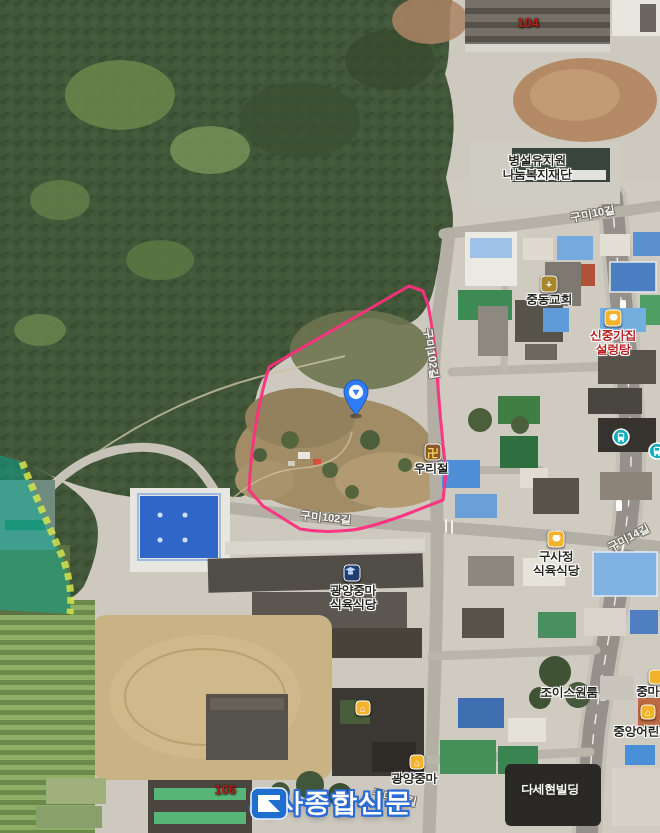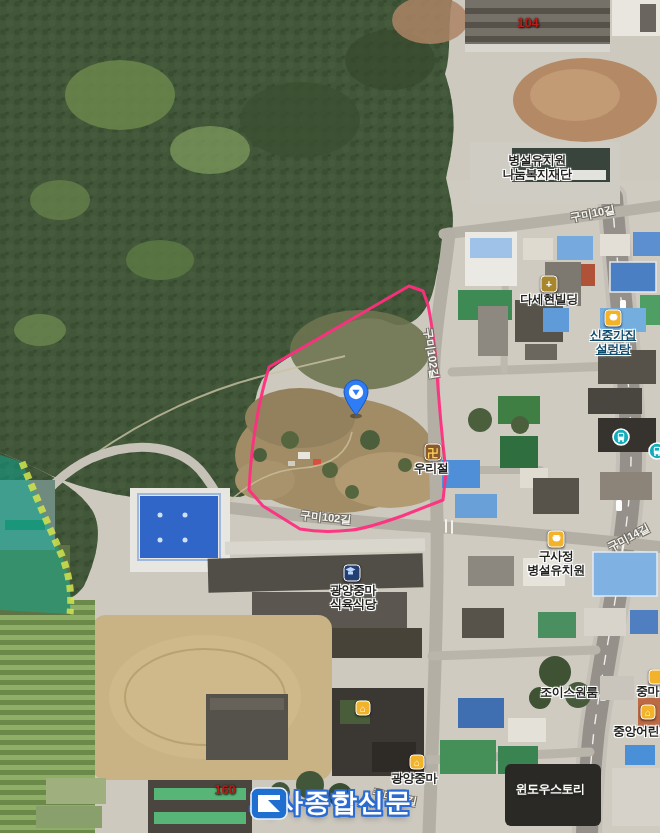--- a/index.html
+++ b/index.html
@@ -4,21 +4,21 @@
 <style>
   html,body{margin:0;padding:0;background:#222;}
   #map{position:relative;width:660px;height:833px;overflow:hidden;
        font-family:"Liberation Sans",sans-serif;background:#cdc9bf;user-select:none;}
   #map svg{position:absolute;left:0;top:0;}
   
   .poi{position:absolute;transform:translate(-50%,-50%);z-index:30;
        font:700 12px/14px "Liberation Sans",sans-serif;color:#20201e;text-align:center;
        white-space:pre-line;letter-spacing:-.5px;
        text-shadow:-1px -1px 0 #fff,1px -1px 0 #fff,-1px 1px 0 #fff,1px 1px 0 #fff,0 0 3px #fff;}
-  .poi.brown{color:#0c4a6e;text-decoration:underline;}
+  .poi.brown{color:#b91c1c;}
   .poi.white{color:#fdfdfb;
        text-shadow:-1px -1px 0 rgba(45,45,42,.95),1px -1px 0 rgba(45,45,42,.95),
                    -1px 1px 0 rgba(45,45,42,.95),1px 1px 0 rgba(45,45,42,.95),0 1px 3px rgba(0,0,0,.6);}
   .poi.edge{transform:translate(0,-50%);text-align:center;white-space:nowrap;font-family:Liberation Serif, serif;}
   .road-label{position:absolute;z-index:25;font:700 11px "Liberation Sans",sans-serif;
        color:#f7f6f2;letter-spacing:0;white-space:nowrap;
        text-shadow:-1px -1px 0 rgba(110,106,98,.9),1px -1px 0 rgba(110,106,98,.9),
                    -1px 1px 0 rgba(110,106,98,.9),1px 1px 0 rgba(110,106,98,.9);}
   .apt-label{position:absolute;transform:translate(-50%,-50%);z-index:30;
        font:700 13px "Liberation Sans",sans-serif;color:#b91c1c;
@@ -293,37 +293,37 @@
   <div id="marker">
     <svg width="26" height="40" viewBox="0 0 26 40">
       <ellipse cx="13" cy="37" rx="6" ry="2.4" fill="rgba(0,0,0,.35)"></ellipse>
       <path d="M13,1 C6.4,1 1,6.4 1,13 C1,21.5 13,36 13,36 C13,36 25,21.5 25,13 C25,6.4 19.6,1 13,1 Z" fill="#2e7cf6" stroke="#1c55b4" stroke-width="1"></path>
       <circle cx="13" cy="13" r="7.2" fill="#fff"></circle>
       <path d="M9.4,10.8 L16.6,10.8 L13,16.4 Z" fill="#2e7cf6"></path>
     </svg>
   </div>
 
   <div class="apt-label" style="left:528px;top:22px">104</div>
-  <div class="apt-label" style="left:225px;top:789px">160</div>
+  <div class="apt-label" style="left:225px;top:789px">106</div>
 
   <div class="poi" style="left:537px;top:167px">병설유치원
 나눔복지재단</div>
-  <div class="poi" style="left:549px;top:299px">다세현빌딩</div>
+  <div class="poi" style="left:549px;top:299px">중동교회</div>
   <div class="poi brown" style="left:613px;top:342px">신중가집
 설렁탕</div>
   <div class="poi" style="left:431px;top:468px">우리절</div>
   <div class="poi" style="left:556px;top:563px">구사정
-병설유치원</div>
+식육식당</div>
   <div class="poi" style="left:353px;top:597px">광양중마
 식육식당</div>
   <div class="poi" style="left:569px;top:692px">조이스원룸</div>
   <div class="poi edge" style="left:636px;top:691px">중마</div>
   <div class="poi edge" style="left:613px;top:731px">중앙어린이집</div>
   <div class="poi" style="left:414px;top:778px">광양중마</div>
-  <div class="poi white" style="left:550px;top:789px">윈도우스토리</div>
+  <div class="poi white" style="left:550px;top:789px">다세현빌딩</div>
 
   <div class="road-label" style="left:570px;top:206px;transform:rotate(-11deg)">구미10길</div>
   <div class="road-label" style="left:424px;top:328px;transform:rotate(82deg);transform-origin:6px 6px">구미102길</div>
   <div class="road-label" style="left:300px;top:510px;transform:rotate(6deg)">구미102길</div>
   <div class="road-label" style="left:606px;top:530px;transform:rotate(-27deg)">구미14길</div>
   <div class="road-label" style="left:372px;top:790px;transform:rotate(12deg)">구미10길</div>
 
   <div id="logo">
     <svg width="38" height="33" viewBox="0 0 38 33">
       <rect x="1" y="1" width="36" height="31" rx="7" fill="#1f6fd0" stroke="#e9f1fc" stroke-width="1.6"></rect>

